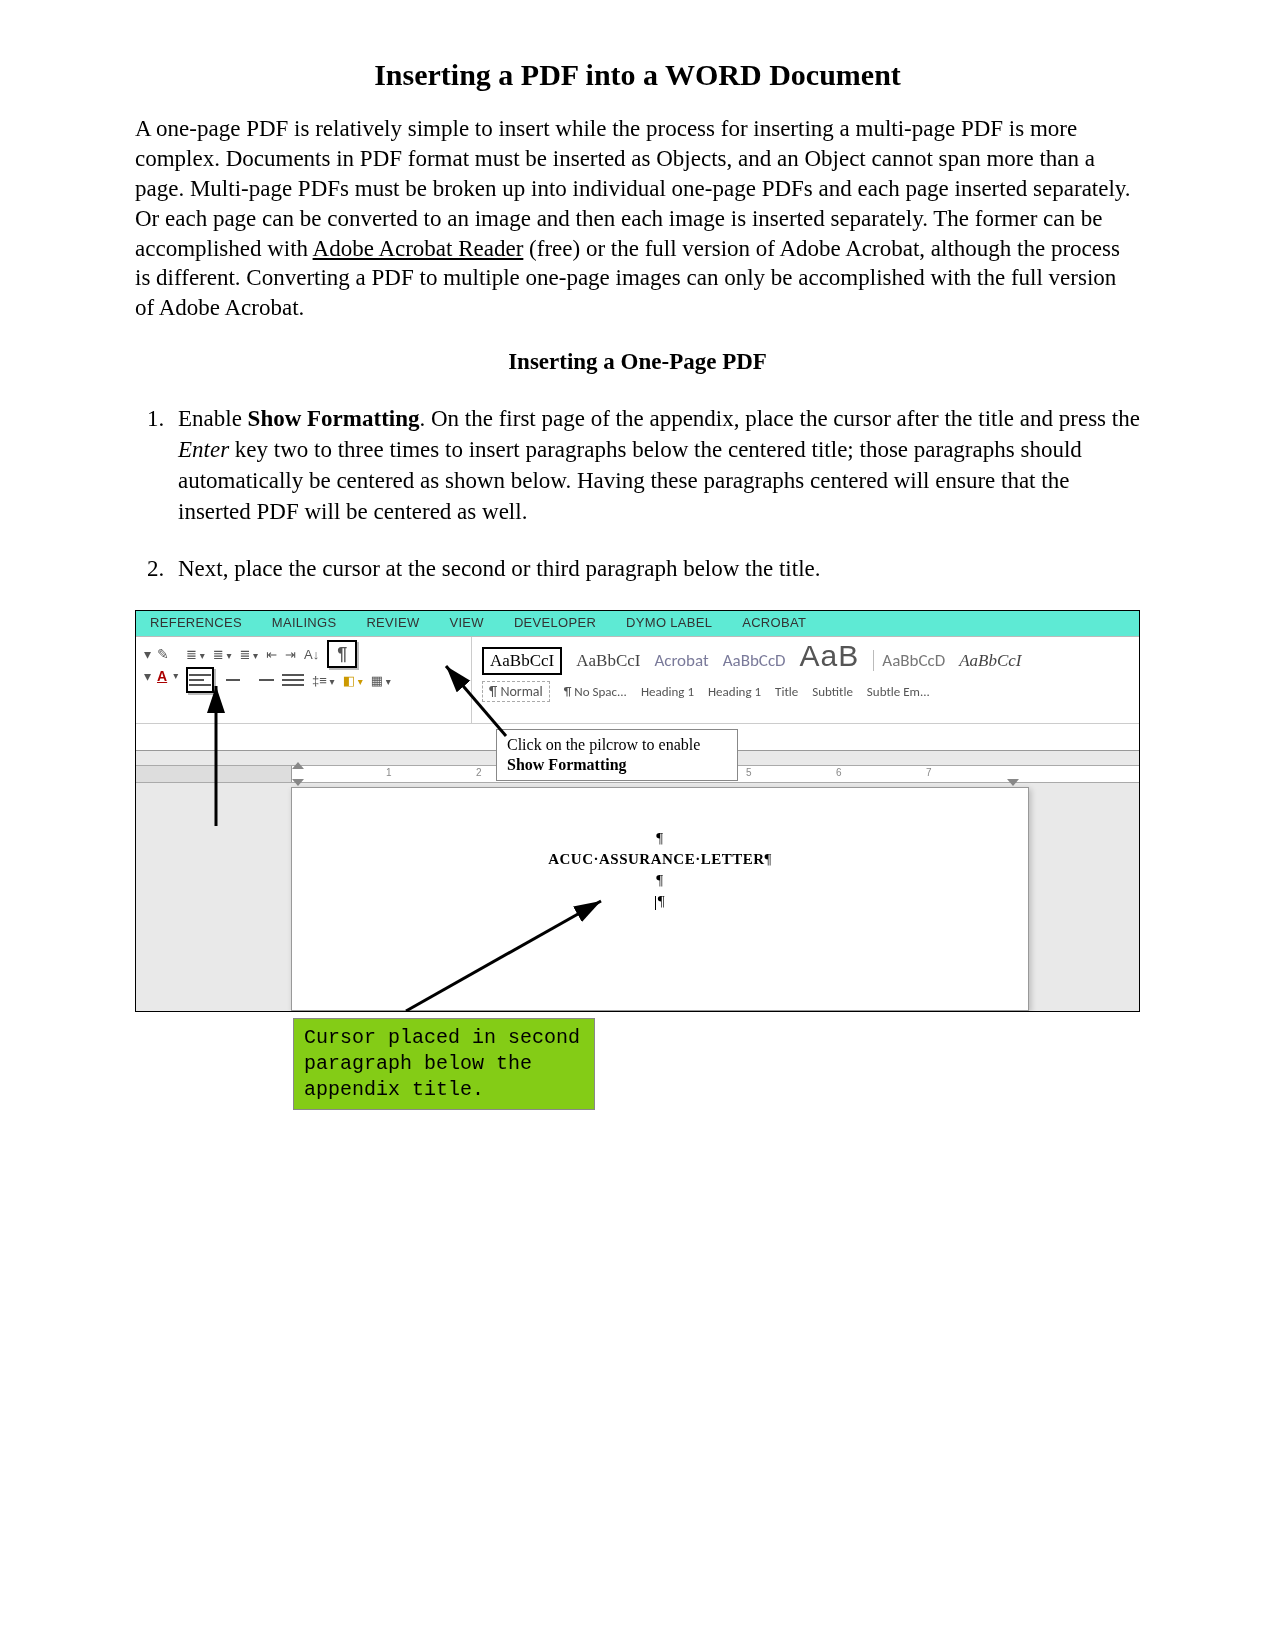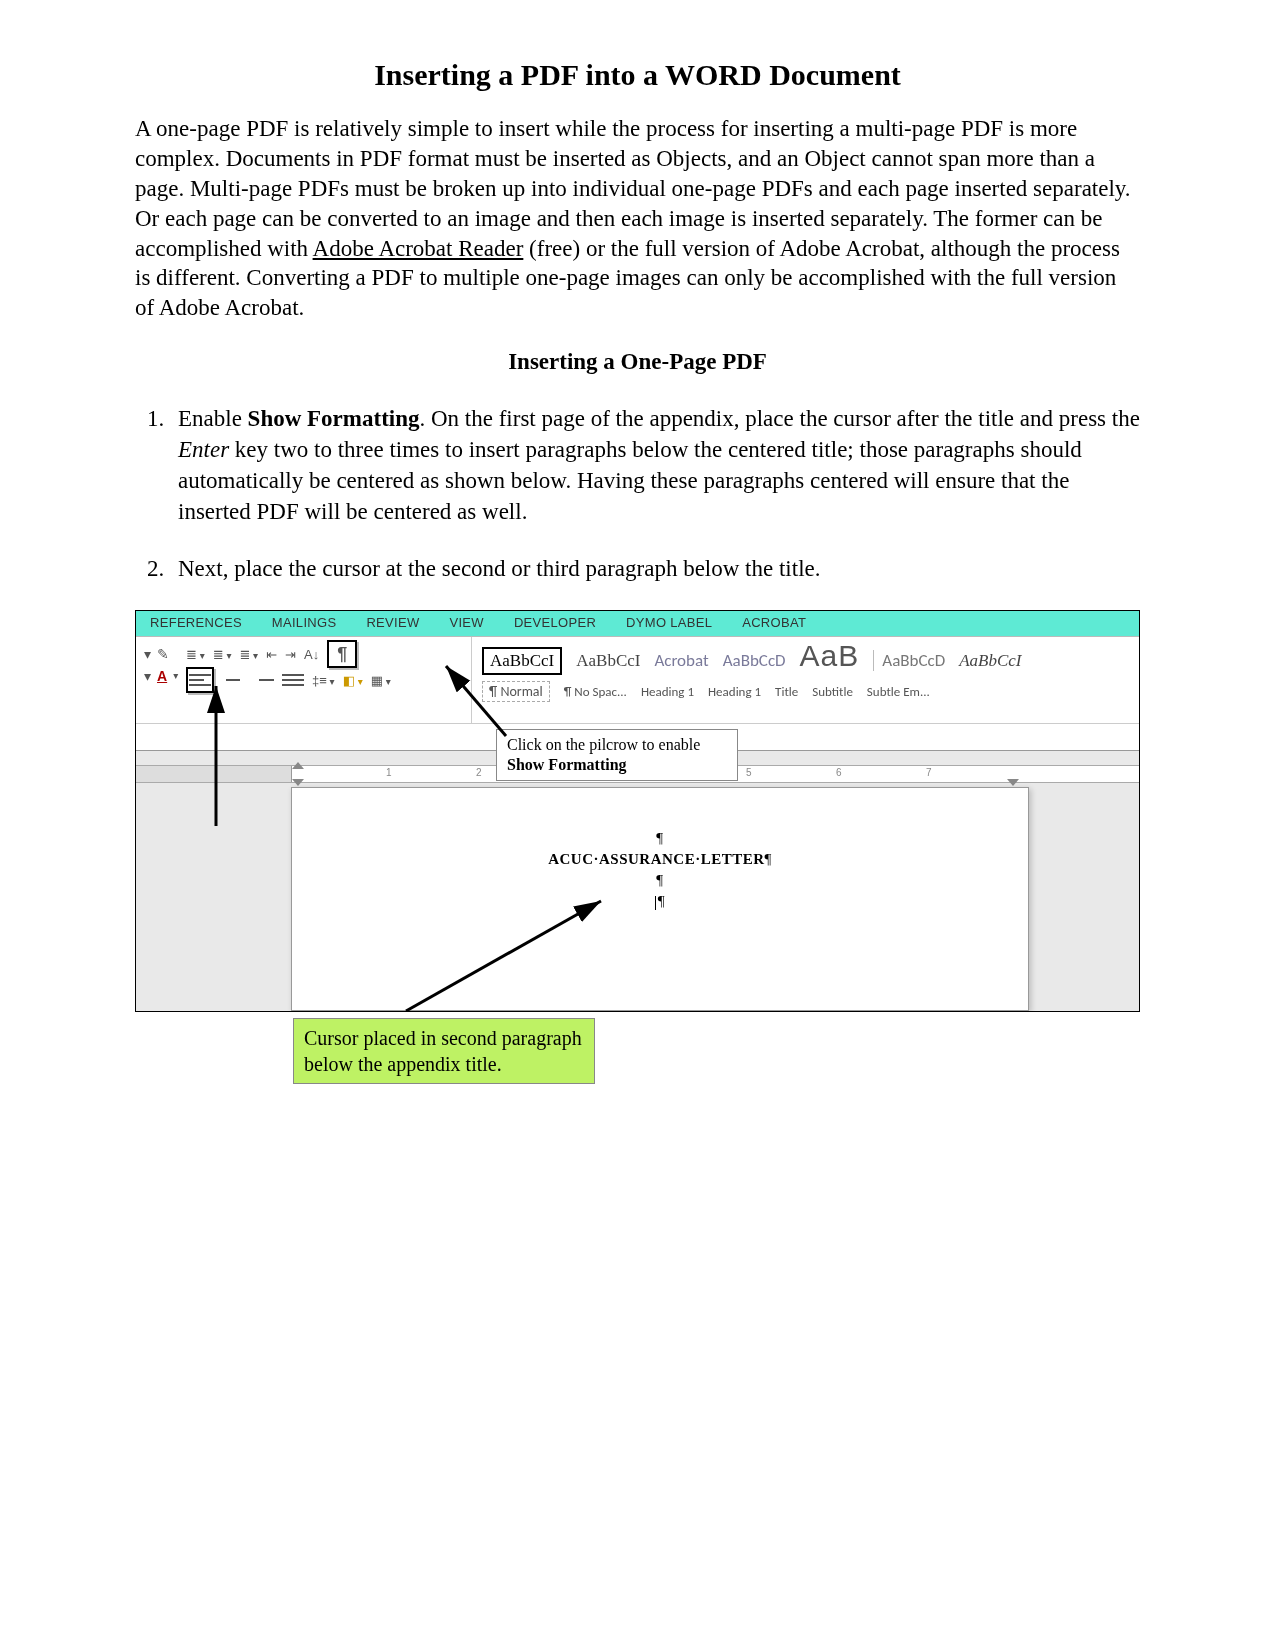--- a/index.html
+++ b/index.html
@@ -243,27 +243,27 @@
   svg.arrows {
     position:absolute;
     left:0; top:0;
     pointer-events:none;
   }
 
   
   .lower-callout {
     width: 280px;
     border: 1px solid #888;
-    font-family: Liberation Serif, serif;
+    font-family: Liberation Mono, monospace;
     font-size: 20px;
     padding: 6px 10px;
     line-height: 1.3;
     margin-left: 158px;
     margin-top: 6px;
-    background:#bef264;
+    background:#84cc16;
   }
 </style>
 </head>
 <body>
 
 <div class="page">
 
   <h1 class="doc-title">Inserting a PDF into a WORD Document</h1>
 
 

